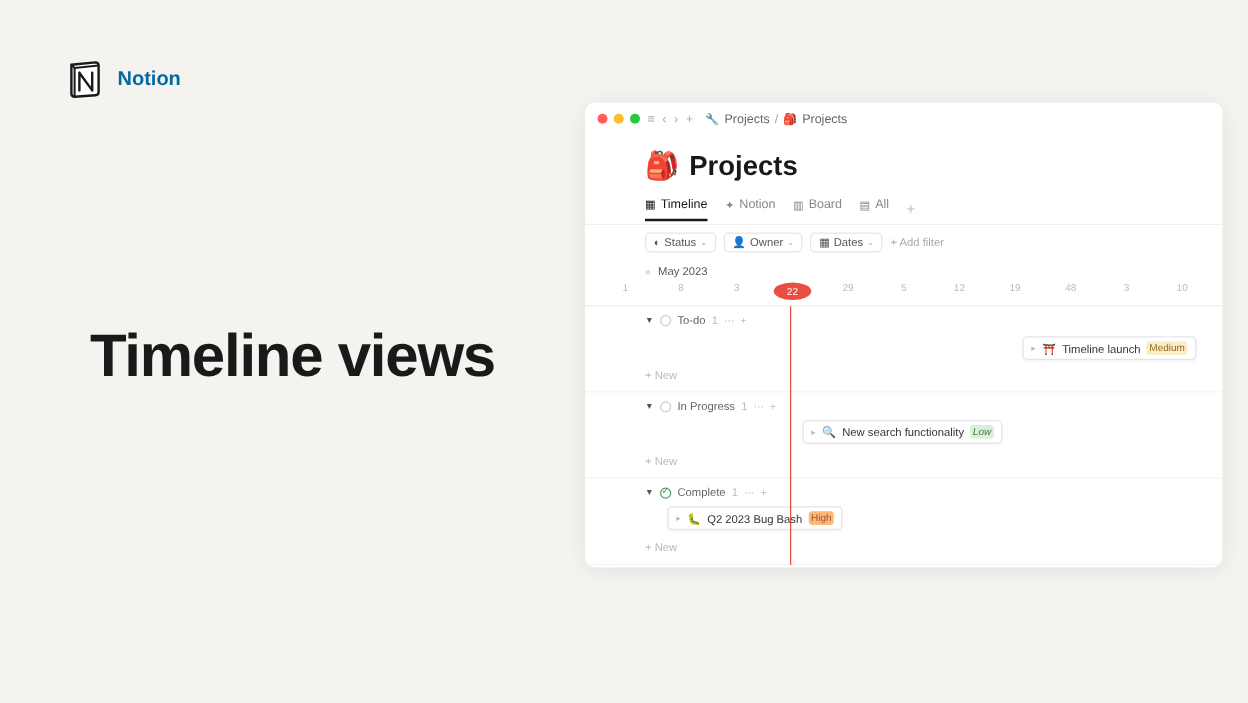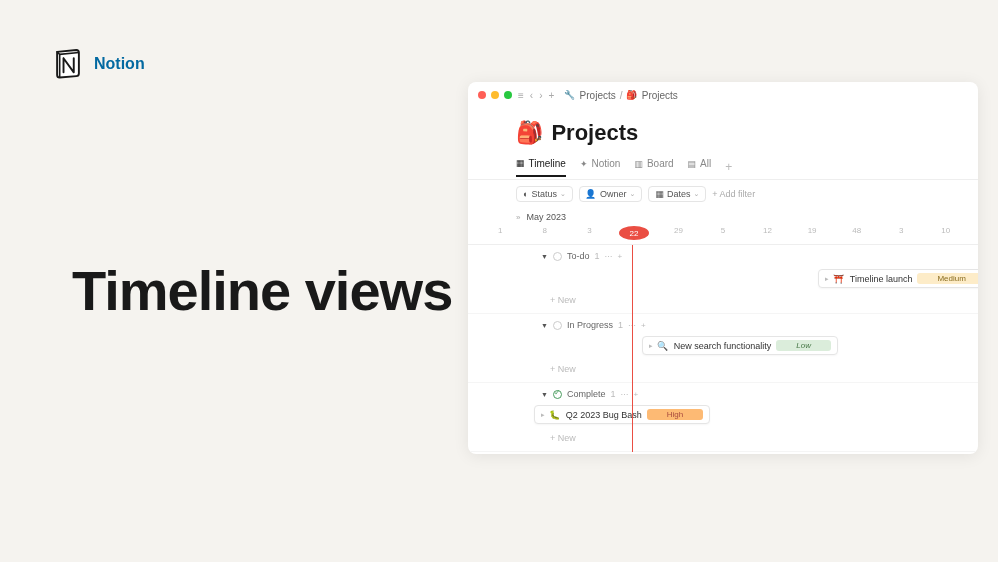--- a/index.html
+++ b/index.html
@@ -2,21 +2,21 @@
 <html><head>
   <meta charset="utf-8">
   <style>
     * { margin: 0; padding: 0; box-sizing: border-box; font-family: -apple-system, BlinkMacSystemFont, "Segoe UI", Helvetica, Arial, sans-serif; }
     body { width: 998px; height: 562px; background: #f5f3ef; overflow: hidden; position: relative; }
     
     .logo-area { position: absolute; top: 48px; left: 52px; display: flex; align-items: center; gap: 10px; }
     .logo-icon { width: 32px; height: 32px; }
     .logo-text { font-size: 16px; font-weight: 600; color: #0369a1; }
     
-    .heading { position: absolute; top: 258px; left: 72px; font-size: 56px; font-weight: 700; color: #191919; letter-spacing: -1px; }
+    .heading { position: absolute; top: 258px; left: 72px; font-size: 48px; font-weight: 700; color: #191919; letter-spacing: -1px; }
     
     .app-window { position: absolute; top: 82px; left: 468px; width: 510px; height: 372px; background: #fff; border-radius: 8px; box-shadow: 0 2px 16px rgba(0,0,0,0.08); overflow: hidden; }
     
     .titlebar { height: 26px; display: flex; align-items: center; padding: 0 10px; gap: 6px; }
     .traffic-lights { display: flex; gap: 5px; }
     .traffic-light { width: 8px; height: 8px; border-radius: 50%; }
     .tl-red { background: #ff5f57; }
     .tl-yellow { background: #febc2e; }
     .tl-green { background: #28c840; }
     .tb-icon { color: #aaa; font-size: 10px; }
@@ -45,35 +45,35 @@
     .month-arrow { color: #aaa; font-size: 8px; }
     
     .dates-row { padding: 2px 10px 4px 10px; display: flex; justify-content: space-between; font-size: 8px; color: #bbb; border-bottom: 1px solid #eee; position: relative; }
     .date-cell { flex: 1; text-align: center; }
     .date-today { background: #ea4e43; color: #fff; border-radius: 50%; width: 30px; height: 14px; display: inline-flex; align-items: center; justify-content: center; font-size: 8px; }
     
     .today-line { position: absolute; top: 0; bottom: 0; left: 164px; width: 1px; background: #ea4e43; z-index: 1; }
     
     .groups { position: relative; }
     .group { border-bottom: 1px solid #f5f5f5; }
-    .group-header { padding: 6px 73px; display: flex; align-items: center; gap: 5px; font-size: 9px; color: #666; }
+    .group-header { padding: 6px 48px; display: flex; align-items: center; gap: 5px; font-size: 9px; color: #666; }
     .group-toggle { font-size: 7px; color: #555; }
     .status-dot { width: 9px; height: 9px; border-radius: 50%; border: 1.5px solid #ccc; display: inline-block; }
     .status-dot.done { border-color: #4a9d5f; position: relative; }
     .status-dot.done::after { content: "✓"; position: absolute; top: -3px; left: 0px; font-size: 8px; color: #4a9d5f; }
     .group-count { color: #bbb; }
     .group-more { color: #bbb; font-size: 8px; }
     
     .group-body { position: relative; min-height: 24px; }
-    .new-row { padding: 4px 48px 8px; font-size: 9px; color: #bbb; cursor: pointer; margin-left: 34px; }
+    .new-row { padding: 4px 48px 8px; font-size: 9px; color: #bbb; cursor: pointer; }
     
     .card { position: absolute; background: #fff; border: 1px solid #e5e5e5; border-radius: 4px; padding: 3px 6px; display: flex; align-items: center; gap: 5px; font-size: 9px; color: #333; box-shadow: 0 1px 2px rgba(0,0,0,0.04); white-space: nowrap; }
     .card-handle { color: #bbb; font-size: 7px; }
     .card-icon { font-size: 9px; }
-    .priority-tag { border-radius: 3px; padding: 1px 20px; font-size: 8px; }
+    .priority-tag { border-radius: 3px; padding: 1px 2px; font-size: 8px; }
     .prio-medium { background: #fdecc8; color: #8a6d1f; }
     .prio-low { background: #dbeddb; color: #4a7a4a; font-style: italic; }
     .prio-high { background: #fdba74; color: #a84b3f; }
   </style>
 </head>
 <body>
 
 <div class="logo-area">
   <svg class="logo-icon" viewBox="0 0 50 50" fill="none">
     <path d="M8 6 L38 3 Q42 3 42 7 L42 40 Q42 44 38 44 L12 46 Q8 46 8 42 Z" stroke="#191919" stroke-width="3" fill="#fff"></path>

